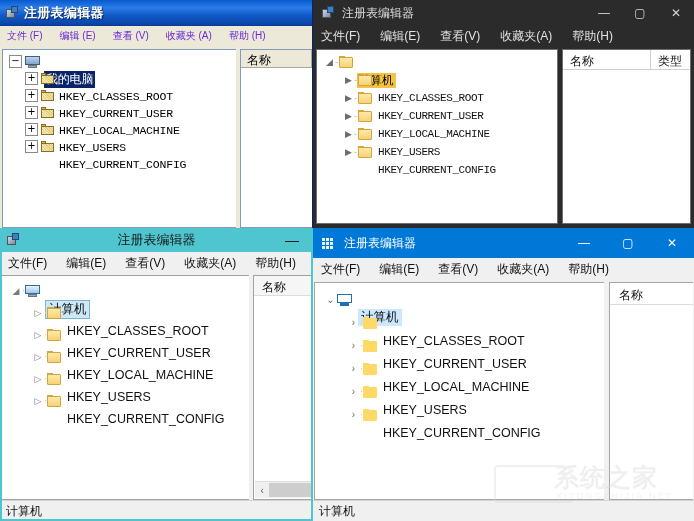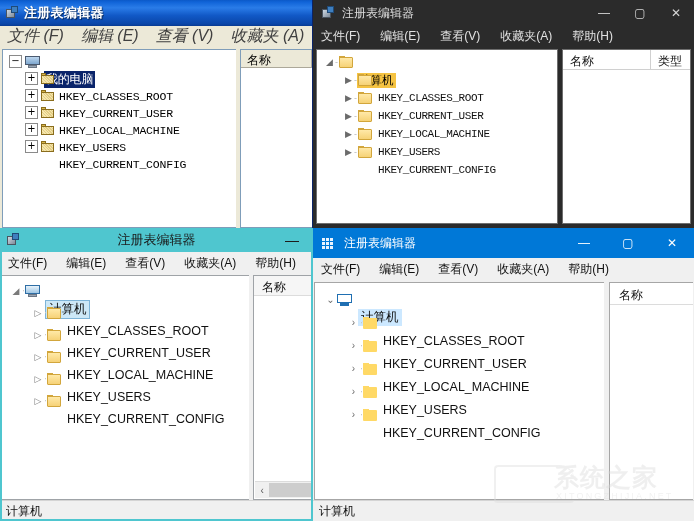--- a/index.html
+++ b/index.html
@@ -63,21 +63,21 @@
   
   #xp{left:0;top:0;width:313px;height:228px;background:#ece9d8;
       border-right:1px solid #0a246a;}
   #xp .titlebar{height:26px;
       background:linear-gradient(180deg,#0b59c8 0%,#1064d8 8%,#2a7ce8 30%,#1158c6 60%,#0a46a8 92%,#083a92 100%);
       padding-left:5px;color:#fff;}
   #xp .tb-title{font-size:13px;font-weight:bold;margin-left:5px;
       text-shadow:1px 1px 1px rgba(0,0,0,.55);letter-spacing:.3px;}
   #xp .menubar{height:21px;background:#ece9d8;padding-left:7px;gap:17px;
       border-bottom:1px solid #ece9d8;}
-  #xp .menu-item{font-size:16px;color:#404040;font-style:italic;}
+  #xp .menu-item{font-size:10px;color:#6d28d9;}
   #xp .panes{height:181px;padding:2px 0 0 2px;}
   #xp .tree{width:234px;background:#fff;border:1px solid #7f9db9;
       border-right:none;padding-top:3px;}
   #xp .splitv{width:4px;background:#ece9d8;}
   #xp .listpane{background:#fff;border:1px solid #7f9db9;border-right:none;}
   #xp .colhead{height:18px;background:#ece9d8;border-bottom:1px solid #aca899;}
   #xp .colcell{font-size:12px;padding:2px 0 0 6px;border-right:1px solid #aca899;}
   #xp .row{height:17px;font-size:12px;font-family:"Liberation Mono","DejaVu Sans Mono",monospace;}
   #xp .row .lbl{font-size:11.5px;letter-spacing:-.2px;}
   #xp .exp{width:11px;height:11px;line-height:9px;font-size:10px;

